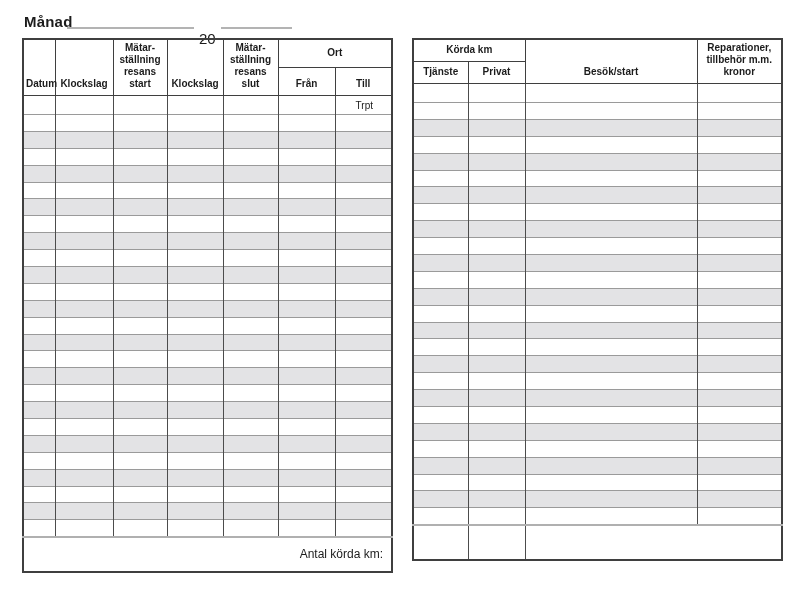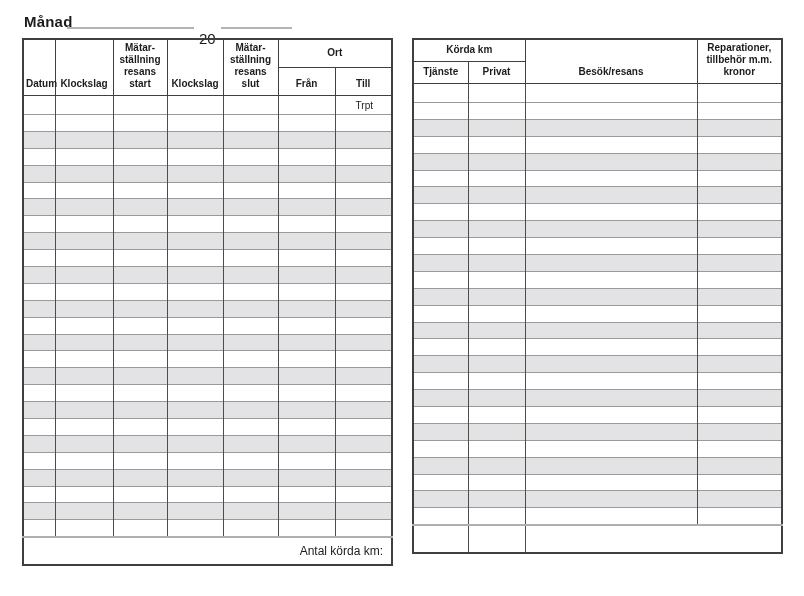--- a/index.html
+++ b/index.html
@@ -63,21 +63,21 @@
     font-size: 10px;
     color: var(--text);
   }
   tbody tr.first-row td { height: 19px; border-top: 1px solid var(--line-dark); }
   tbody tr.data-row td  { height: 16.9px; }
   tbody tr.shaded td    { background: var(--row-shade); }
 
   td.trpt-cell { text-align: right; padding-right: 18px; }
 
   tfoot td {
-    height: 28px;
+    height: 35px;
     border-top: 2px solid var(--line-foot);
     border-left: 1px solid var(--line-vert);
     border-right: 1px solid var(--line-vert);
     margin-left: 40px;
   }
   td.total-cell {
     text-align: right;
     padding-right: 8px;
     font-size: 12px;
   }
@@ -366,21 +366,21 @@
 <table class="form-table right">
   <colgroup>
     <col style="width:55px">
       <col style="width:57px">
       <col style="width:172px">
       <col style="width:85px">
   </colgroup>
   <thead>
     <tr>
       <th colspan="2" class="group-th">Körda km</th>
-      <th rowspan="2">Besök/resans</th>
+      <th rowspan="2">Besök/start</th>
       <th rowspan="2">Reparationer,
 tillbehör m.m.
 kronor</th>
     </tr>
     <tr>
       <th>Tjänste</th>
       <th>Privat</th>
     </tr>
   </thead>
   <tbody>

